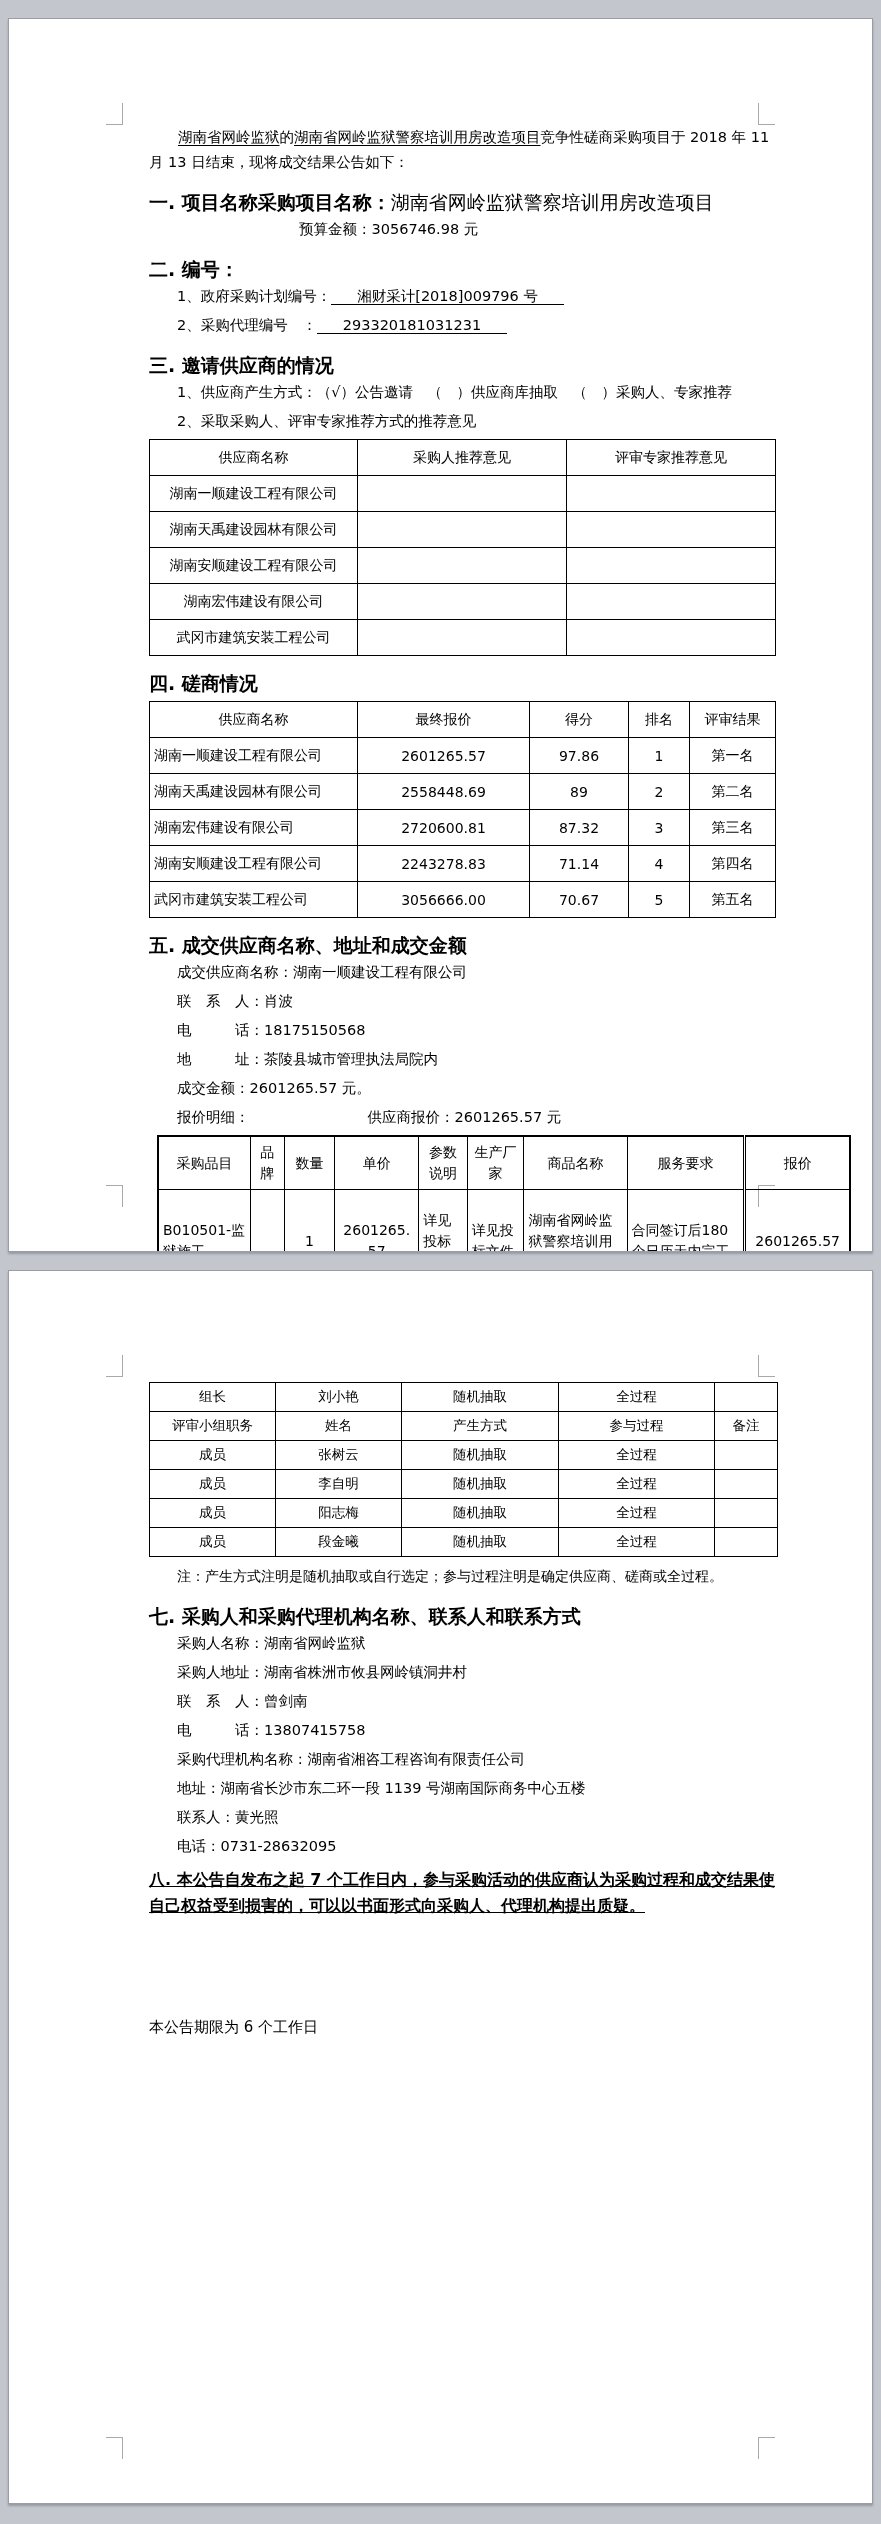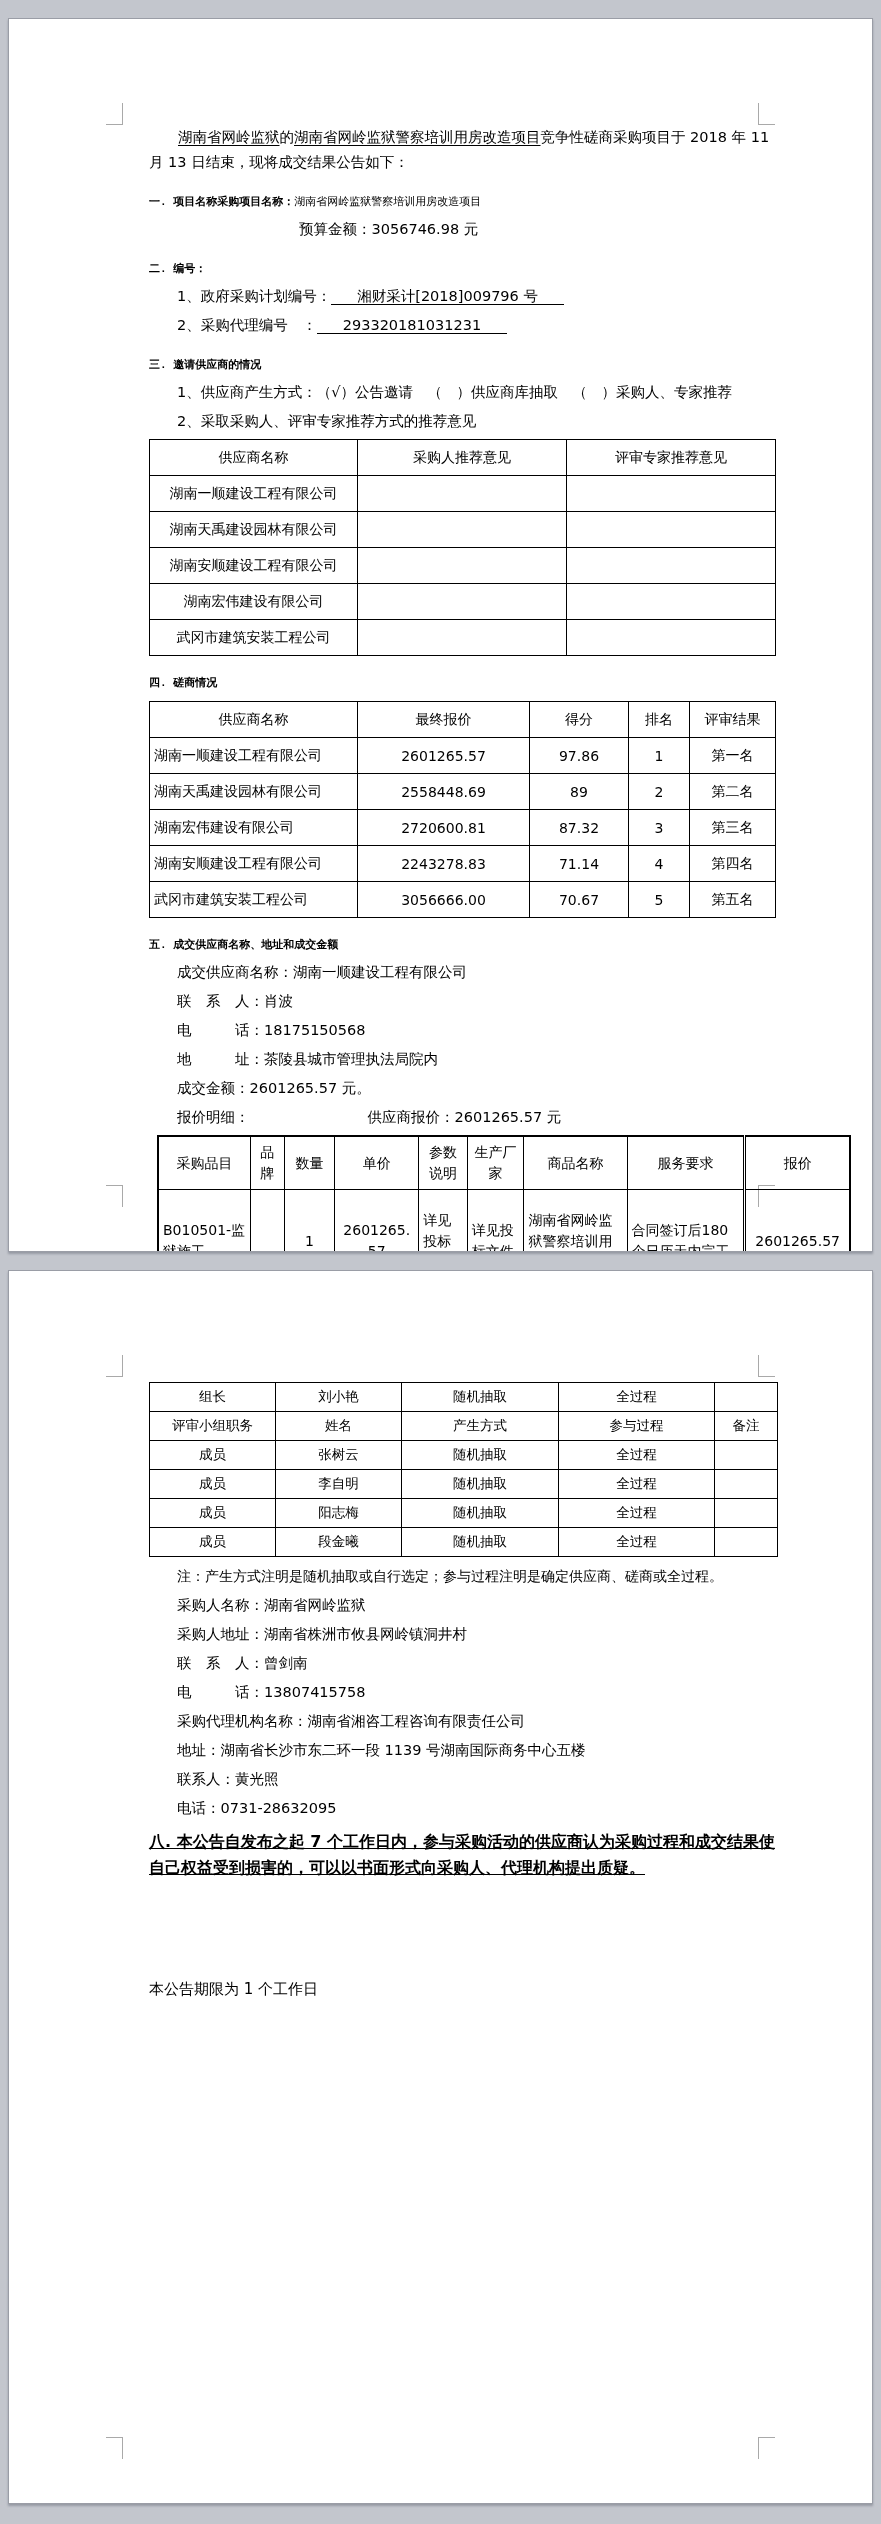--- a/index.html
+++ b/index.html
@@ -24,21 +24,21 @@
   
   .cm{position:absolute;width:16px;height:21px;}
   .cm.tl{left:97px;top:84px;border-right:1px solid #a9a9a9;border-bottom:1px solid #a9a9a9;}
   .cm.tr{right:97px;top:84px;border-left:1px solid #a9a9a9;border-bottom:1px solid #a9a9a9;}
   .cm.bl{left:97px;bottom:44px;border-right:1px solid #a9a9a9;border-top:1px solid #a9a9a9;}
   .cm.br{right:97px;bottom:44px;border-left:1px solid #a9a9a9;border-top:1px solid #a9a9a9;}
   .content{position:absolute;left:140px;top:106px;width:628px;}
   p{margin:0 0 4px 0;font-size:14.5px;line-height:25px;}
   .para-first{text-indent:2em;margin-bottom:6px;}
   .uline{text-decoration:underline;text-underline-offset:3px;}
-  .h{font-weight:bold;font-size:11px;line-height:26px;margin:14px 0 2px 0;font-family:Liberation Mono, monospace;}
+  .h{font-weight:bold;font-size:19px;line-height:26px;margin:14px 0 2px 0;}
   .h .normal{font-weight:normal;}
   .indent1{padding-left:28px;}
   .budget{padding-left:150px;}
   .ul-val{border-bottom:1px solid #000;padding:0 26px;}
   table{border-collapse:collapse;margin:5px 0 7px 0;table-layout:fixed;}
   td{border:1px solid #000;font-size:14px;text-align:center;padding:1px 4px;overflow:hidden;}
   .t-std{width:626px;}
   .t-std td{height:33px;}
   .t4 td.name, .t5 td.name{text-align:left;}
   .quote-line .q2{margin-left:118px;}
@@ -284,28 +284,29 @@
               <td>段金曦</td>
               <td>随机抽取</td>
               <td>全过程</td>
               <td></td>
             </tr>
       </tbody>
         </table>
 
       <p class="indent1 note">注：产生方式注明是随机抽取或自行选定；参与过程注明是确定供应商、磋商或全过程。</p>
 
+      <p class="h">七. 采购人和采购代理机构名称、联系人和联系方式</p>
       <p class="indent1">采购人名称：湖南省网岭监狱</p>
       <p class="indent1">采购人地址：湖南省株洲市攸县网岭镇洞井村</p>
       <p class="indent1">联　系　人：曾剑南</p>
       <p class="indent1">电　　　话：13807415758</p>
       <p class="indent1">采购代理机构名称：湖南省湘咨工程咨询有限责任公司</p>
       <p class="indent1">地址：湖南省长沙市东二环一段 1139 号湖南国际商务中心五楼</p>
       <p class="indent1">联系人：黄光照</p>
       <p class="indent1">电话：0731-28632095</p>
 
       <p class="sec8">八. 本公告自发布之起 7 个工作日内，参与采购活动的供应商认为采购过程和成交结果使自己权益受到损害的，可以以书面形式向采购人、代理机构提出质疑。</p>
 
-      <p class="footer-line">本公告期限为 1 个工作日</p>
+      <p class="footer-line">本公告期限为 6 个工作日</p>
     </div>
   </div>
 
 </div>
 
 </body></html>

